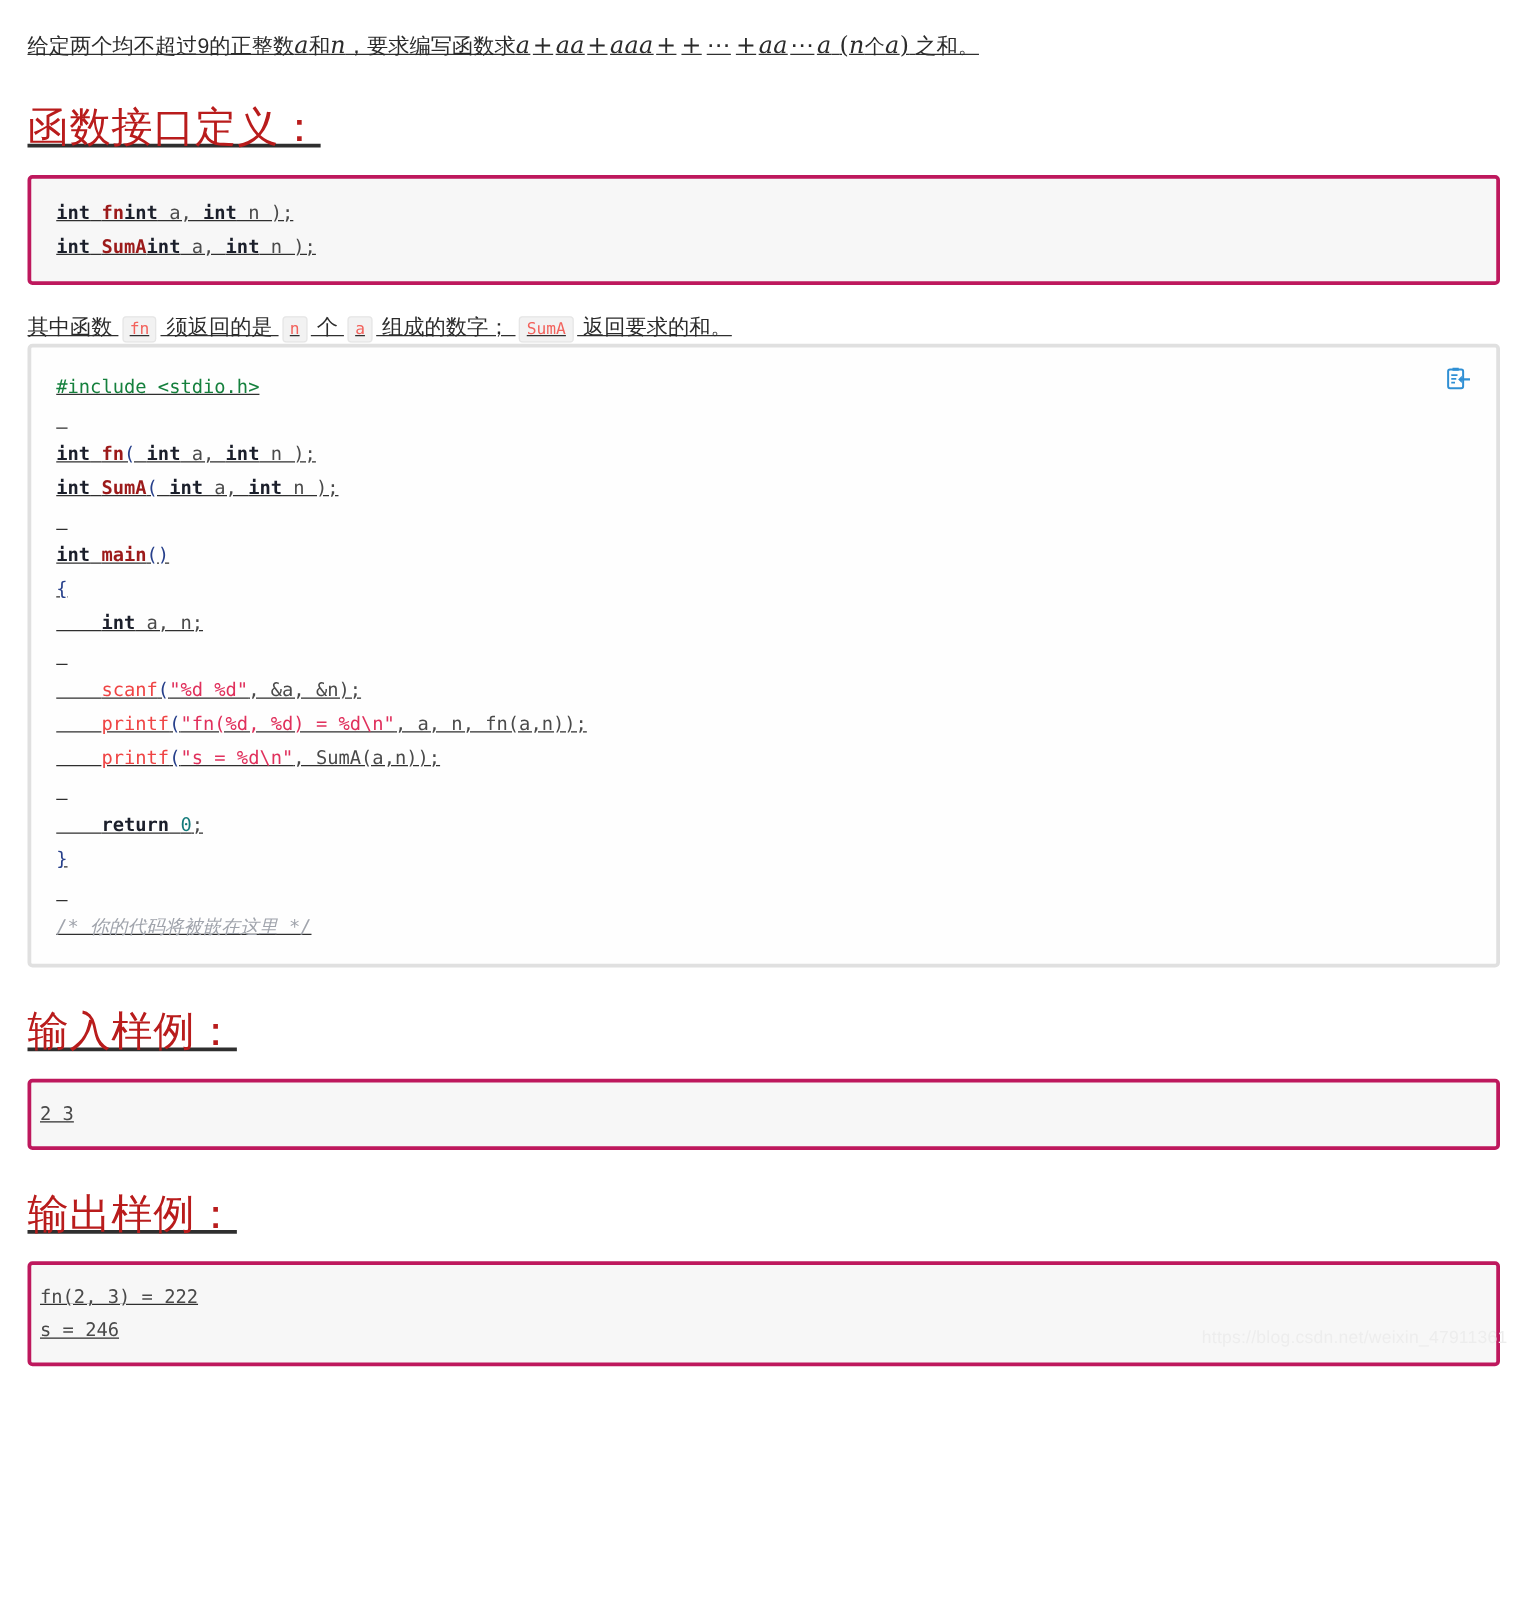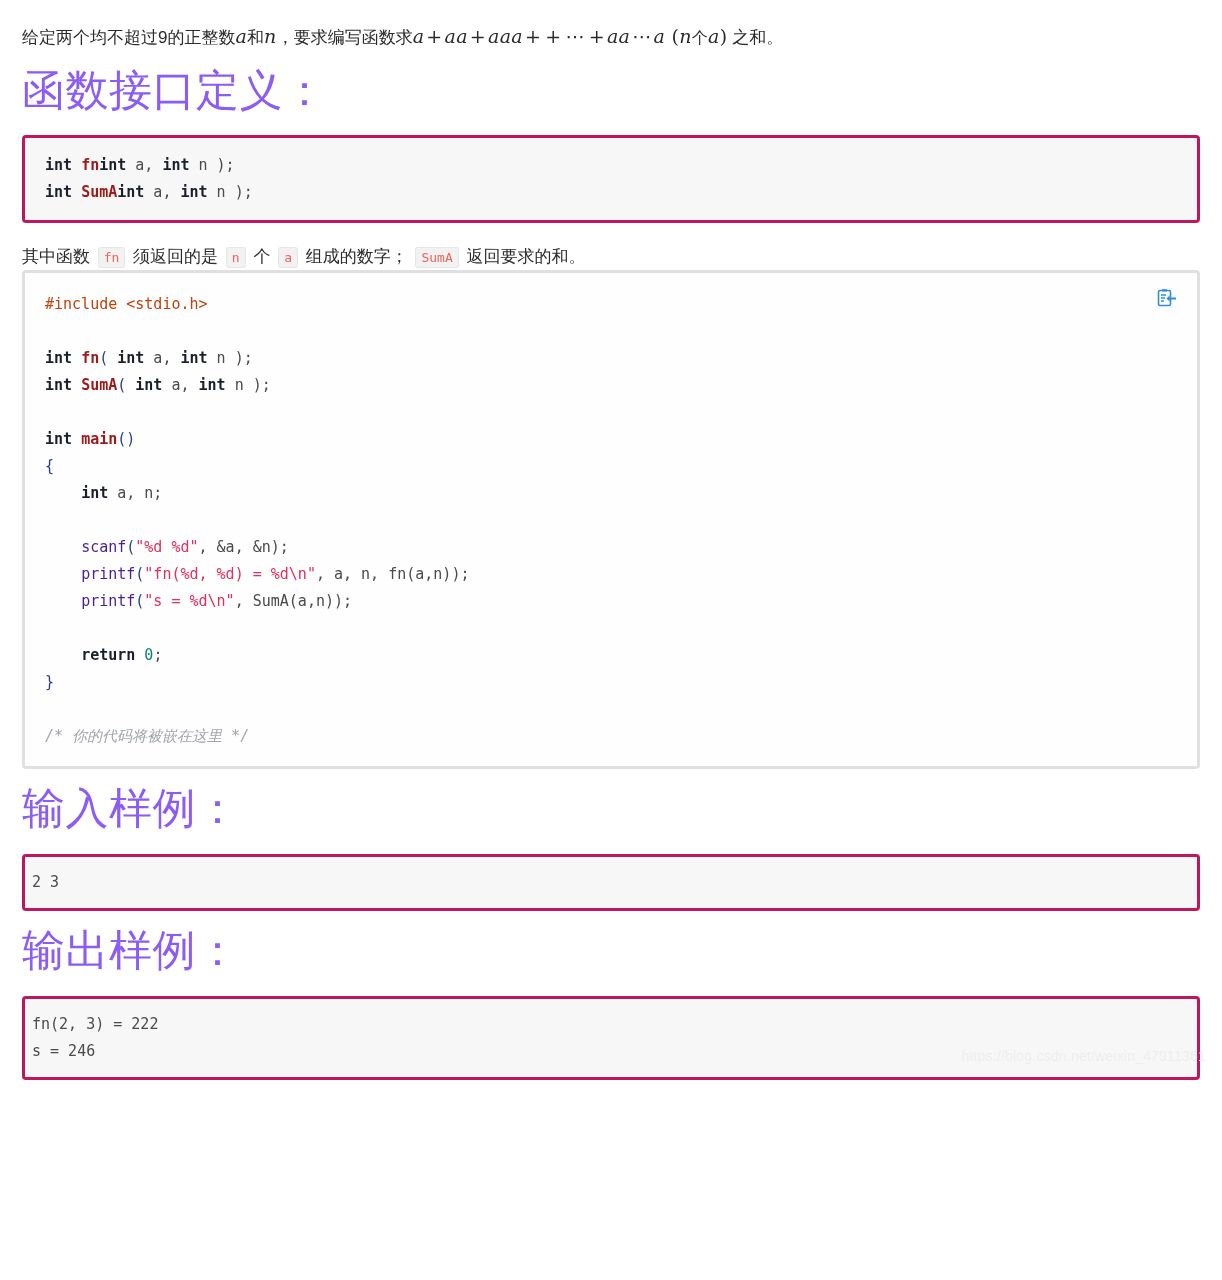--- a/index.html
+++ b/index.html
@@ -11,20 +11,21 @@
     width: 1222px;
     min-height: 1280px;
     font-family: "Liberation Sans", sans-serif;
     color: #2f2f2f;
     position: relative;
     overflow: hidden;
   }
   .page {
     padding: 0;
     position: relative;
+    text-decoration: underline;
   }
 
   
   .intro {
     font-size: 17px;
     line-height: 1.5;
     color: #2b2b2b;
     margin: 22px 0 0 22px;
     white-space: nowrap;
   }
@@ -42,24 +43,24 @@
     font-style: normal;
   }
   .math .cjk {
     font-family: "Liberation Sans", sans-serif;
     font-style: normal;
     font-size: 16px;
   }
 
   
   h2.sect {
-    font-size: 43px;
+    font-size: 33px;
     font-weight: 400;
-    color: #8b5cf6;
-    margin: 13px 0 18px 22px;
+    color: #b91c1c;
+    margin: 30px 0 18px 22px;
     line-height: 1.25;
     letter-spacing: 0.5px;
   }
 
   
   .codebox {
     margin: 0 22px;
     border: 3px solid #be185d;
     border-radius: 4px;
     background: #f7f7f7;
@@ -79,24 +80,24 @@
   }
   .codebox.sample {
     padding: 12px 7px;
     background: #f7f7f7;
   }
   .codebox .ln { display: block; min-height: 27px; }
 
   
   .kw    { color: #1b1f2b; font-weight: bold; }
   .fnname{ color: #9c1a1a; font-weight: bold; }
-  .pre   { color: #c2410c; }
+  .pre   { color: #15803d; }
   .punc  { color: #27408b; }
   .plain { color: #4a4a4a; }
-  .call  { color: #4c1d95; }
+  .call  { color: #ef4444; }
   .str   { color: #e0305c; }
   .num   { color: #127a7a; }
   .cmt   { color: #a0a4ac; font-style: italic; }
 
   
   .copy-icon {
     position: absolute;
     top: 14px;
     right: 20px;
     width: 22px;

